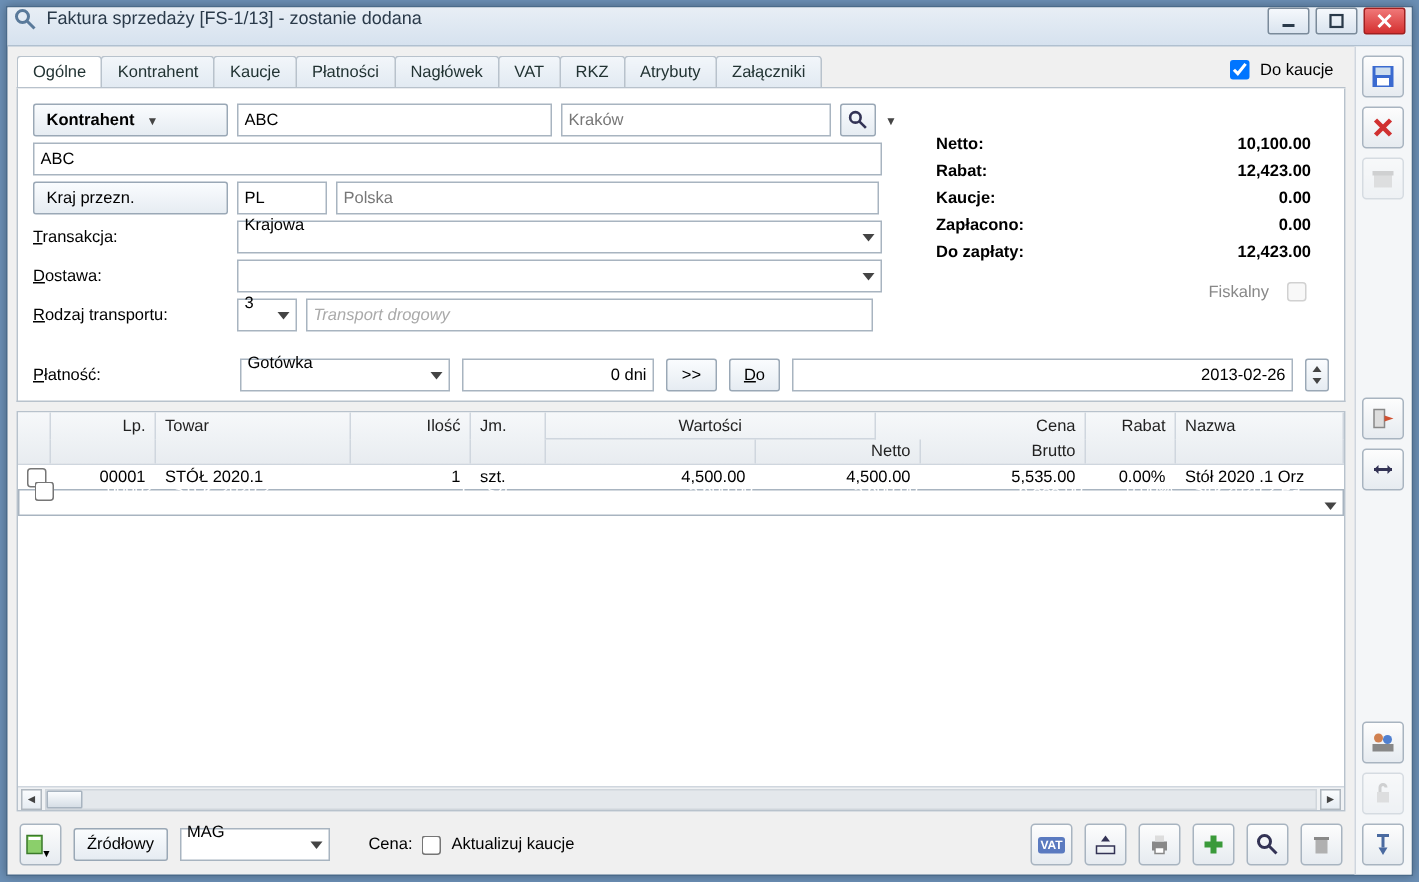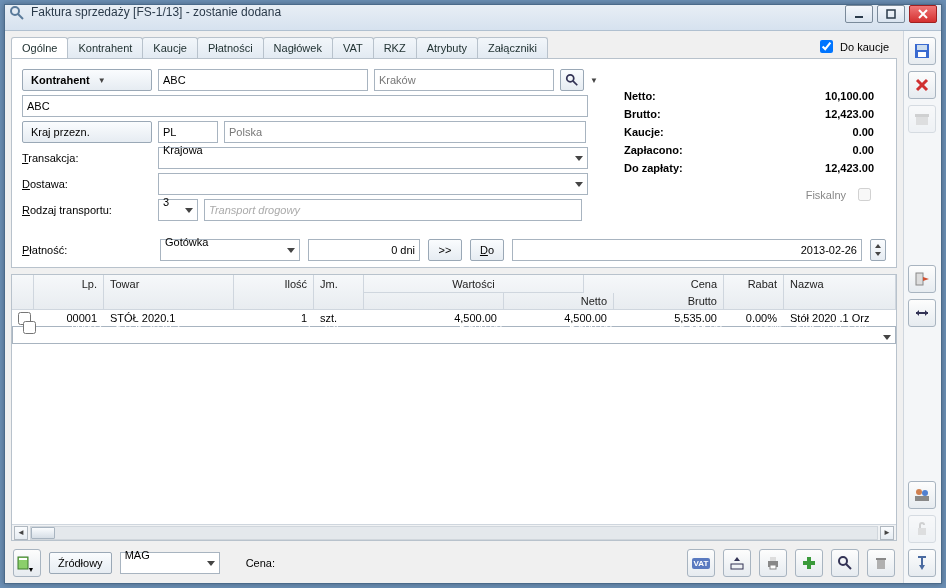--- a/index.html
+++ b/index.html
@@ -320,21 +320,21 @@
         </label>
       </div>
 
       <div class="form-area">
         <div class="totals">
           <div class="trow">
               <span class="tk">Netto:</span>
               <span class="tv">10,100.00</span>
             </div>
           <div class="trow">
-              <span class="tk">Brutto:</span>
+              <span class="tk">Rabat:</span>
               <span class="tv">12,423.00</span>
             </div>
           <div class="trow">
               <span class="tk">Kaucje:</span>
               <span class="tv">0.00</span>
             </div>
           <div class="trow">
               <span class="tk">Zapłacono:</span>
               <span class="tv">0.00</span>
             </div>
@@ -391,21 +391,21 @@
               <span>3</span>
             </div>
           <input class="inp ro" style="width: 378px; color: rgb(170, 170, 170); font-style: italic;" readonly="" value="Transport drogowy">
         </div>
 
         <div class="pay-row">
           <span class="lbl"><span class="underline-letter">P</span>łatność:</span>
           <div class="sel" style="width:140px">
               <span>Gotówka</span>
             </div>
-          <input class="inp" style="width: 112px; text-align: right;" value="0 dni">
+          <input class="inp" style="width: 128px; text-align: right;" value="0 dni">
           <div class="center-btn">&gt;&gt;</div>
           <div class="center-btn"><span class="underline-letter">D</span>o</div>
           <input class="inp" style="flex: 1 1 0%; text-align: right;" value="2013-02-26">
           <div class="center-btn" style="min-width:16px;width:16px;padding:0">
             <svg width="8" height="14">
                 <polygon points="4,1 7,5 1,5" fill="#444"></polygon>
                 <polygon points="4,13 7,9 1,9" fill="#444"></polygon>
               </svg>
           </div>
         </div>
@@ -488,20 +488,24 @@
             <span>Źródłowy</span>
           </div>
         <div class="sel" style="width:100px">
             <span>MAG</span>
           </div>
         <div style="width:10px"></div>
         <div style="display:flex;flex-direction:row;gap:2px">
           <div style="display:flex;align-items:center;gap:6px">
             <span>Cena:</span>
           </div>
+          <label class="chkrow">
+              <input type="checkbox" style="">
+              <span>Aktualizuj kaucje</span>
+            </label>
         </div>
         <div class="spacer"></div>
         <div class="icon-btn">
             <span style="font-size:8px;font-weight:bold;background:#5a7ac0;color:#fff;padding:1px 2px;border-radius:2px">VAT</span>
           </div>
         <div class="icon-btn">
             <svg viewBox="0 0 16 16">
               <rect x="2" y="9" width="12" height="5" fill="none" stroke="#335"></rect>
               <polygon points="8,2 11,6 5,6" fill="#335"></polygon>
             </svg>

